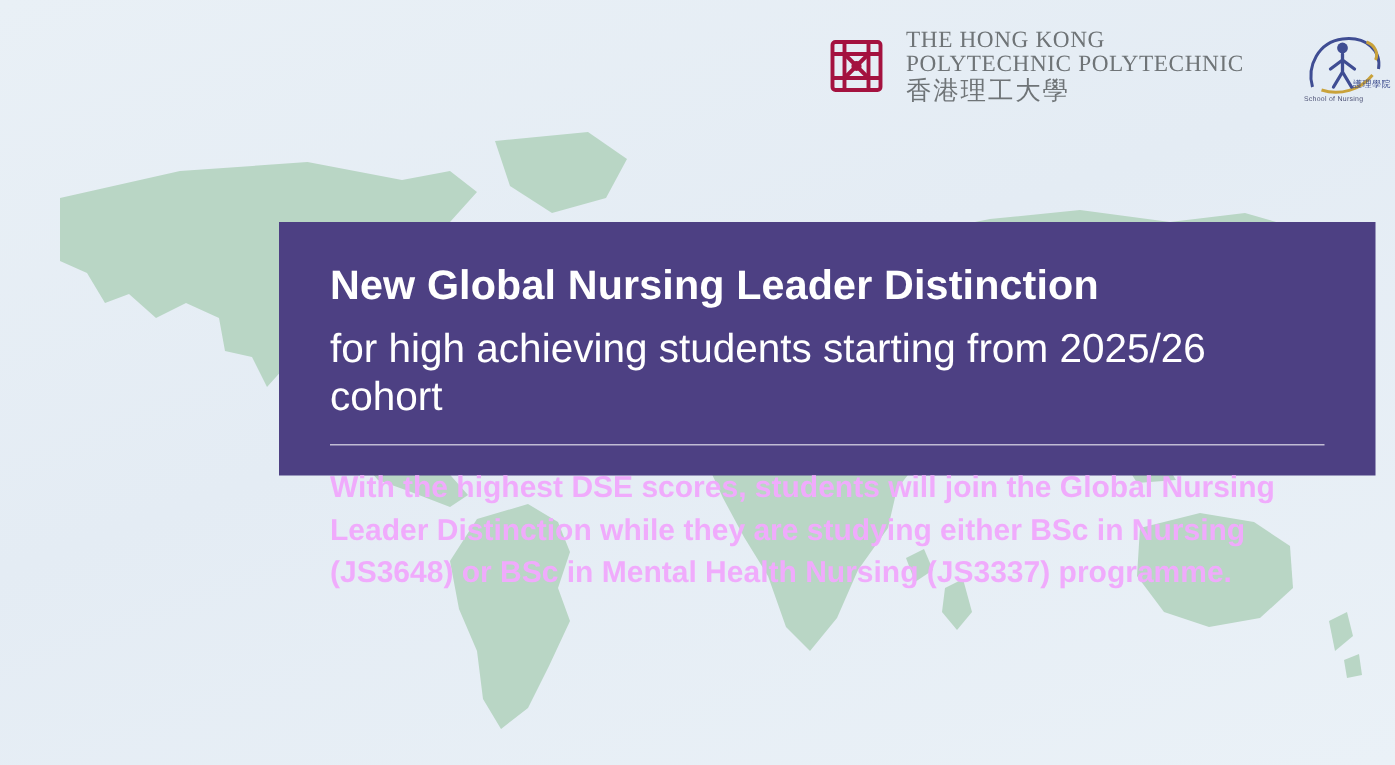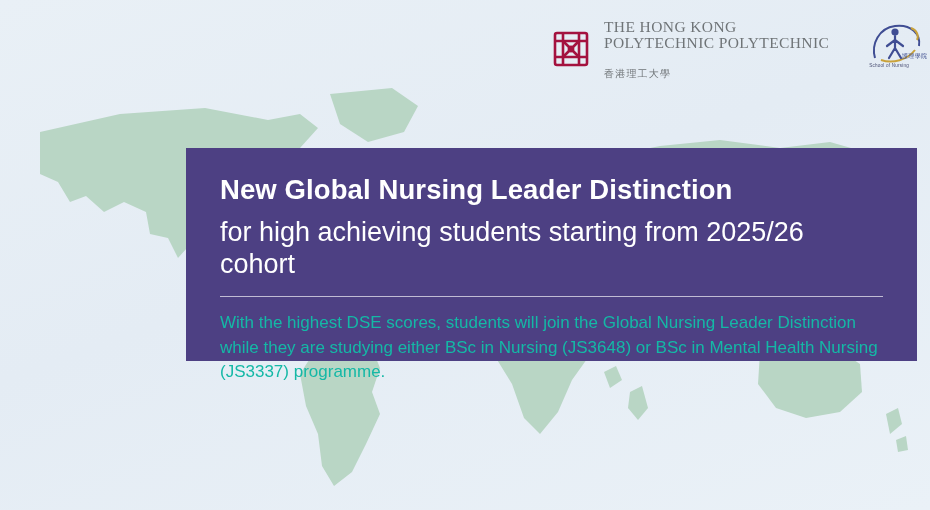--- a/index.html
+++ b/index.html
@@ -67,23 +67,23 @@
   .polyu-text .ln2 {
     font-family: "Liberation Serif", serif;
     color: #6f7477;
     font-size: 15.5px;
     letter-spacing: 0.4px;
     white-space: nowrap;
   }
   .polyu-text .ln3 {
     font-family: "DejaVu Sans", sans-serif;
     color: #6f7477;
-    font-size: 10px;
+    font-size: 17px;
     letter-spacing: 1.2px;
-    margin-top: 18px;
+    margin-top: 2px;
     white-space: nowrap;
   }
   .school-logo {
     width: 58px;
     height: 52px;
     flex: 0 0 auto;
     position: relative;
   }
   .school-logo .sl-label {
     position: absolute;
@@ -104,21 +104,21 @@
     font-family: "DejaVu Sans", sans-serif;
     letter-spacing: 0.3px;
     white-space: nowrap;
   }
   
   .panel {
     position: absolute;
     left: 186px;
     top: 148px;
     width: 731px;
-    height: 213px;
+    height: 169px;
     background: #4d4083;
     padding: 26px 0 0 0;
     box-sizing: border-box;
   }
   .panel-inner {
     padding: 0 34px 0 34px;
   }
   .headline {
     color: #ffffff;
     font-size: 27.5px;
@@ -133,25 +133,26 @@
     font-weight: normal;
     line-height: 1.2;
     margin: 0;
   }
   .divider {
     height: 1px;
     background: rgba(255,255,255,0.65);
     margin: 16px 0 14px 0;
   }
   .body-copy {
-    color: #14b8a6;
-    font-size: 17px;
+    color: #f0abfc;
+    font-size: 20px;
     line-height: 1.42;
     margin: 0;
     max-width: 680px;
+    font-weight: bold;
   }
 </style>
 </head>
 <body>
 
 <div class="banner">
 
   <div class="bg-gradient"></div>
 
   <div class="map-layer">

